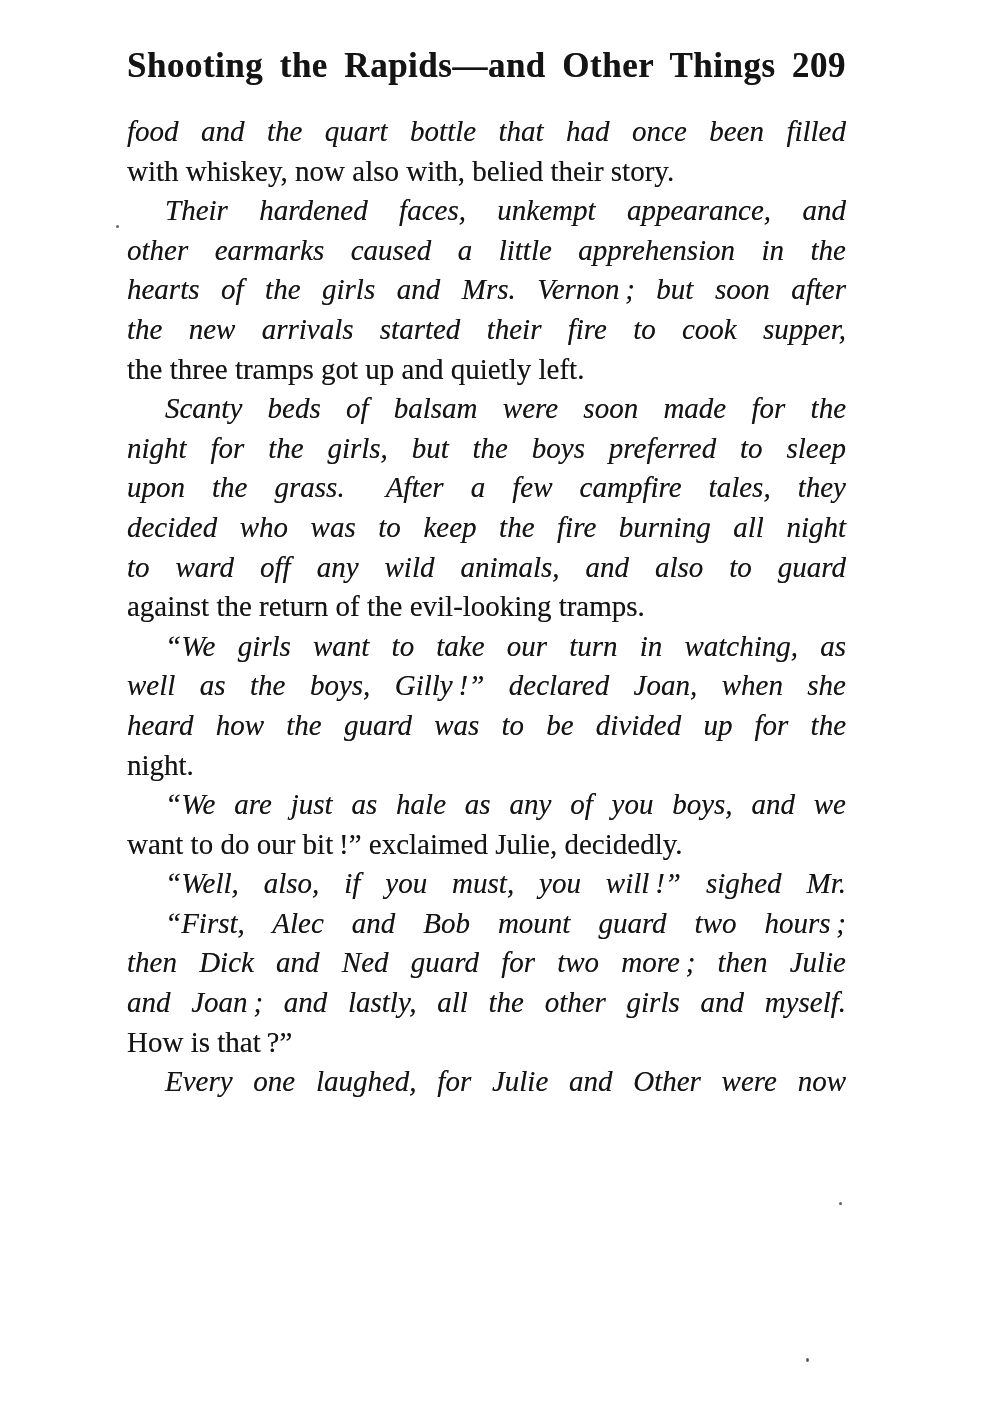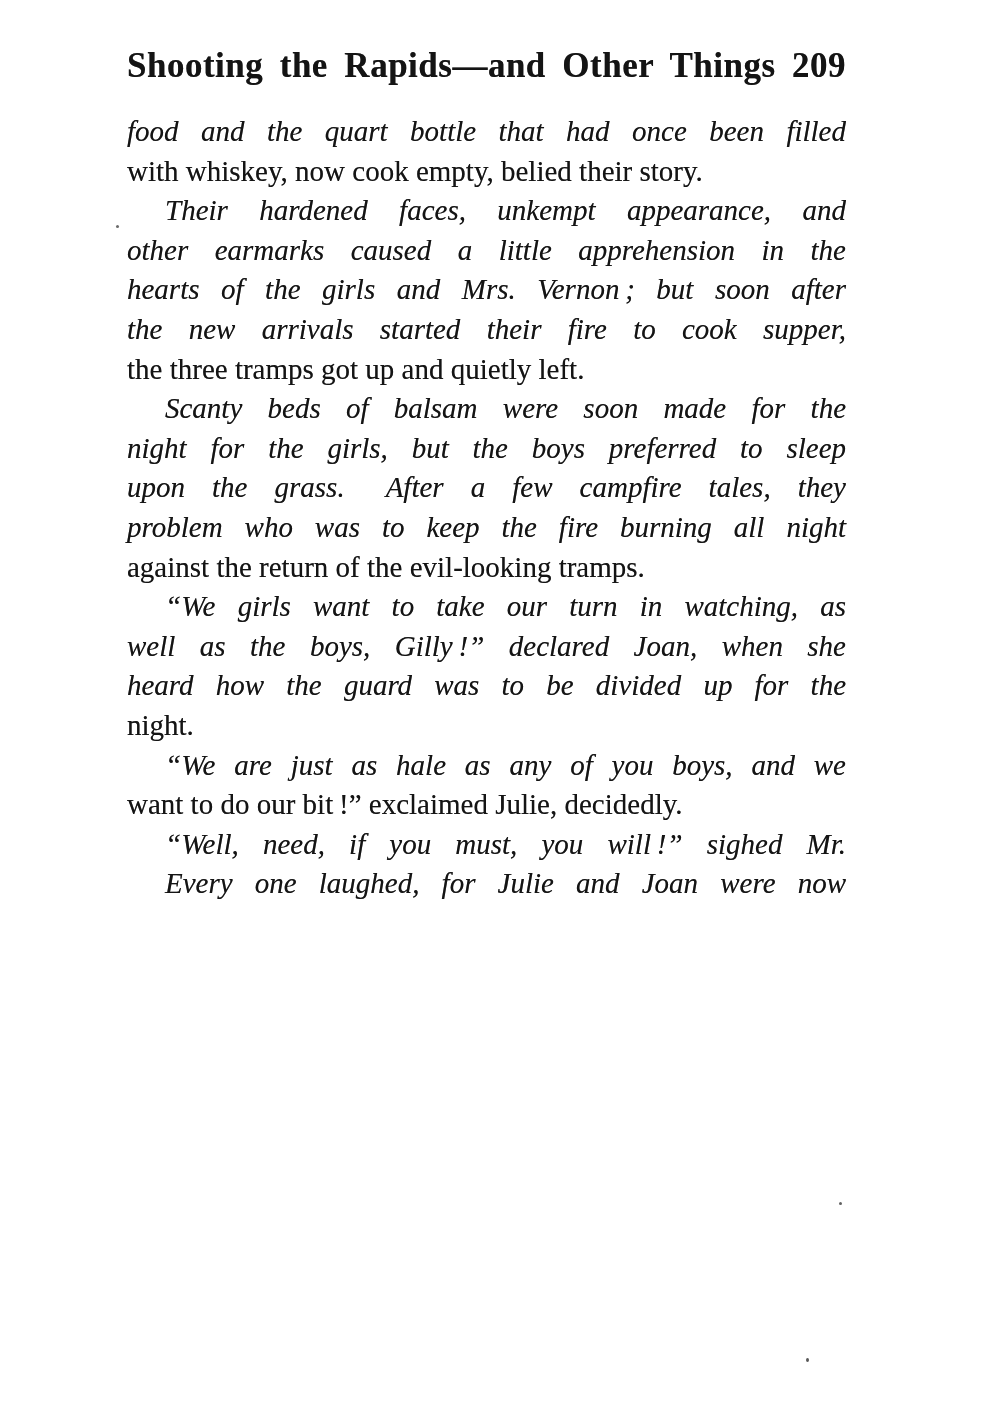--- a/index.html
+++ b/index.html
@@ -61,50 +61,57 @@
 </style>
 </head>
 <body>
 
 <div class="page">
   <div class="column">
     <div class="running-header">Shooting the Rapids—and Other Things 209</div>
     <div class="text-block">
         <div class="para">
           <div class="line jl">food and the quart bottle that had once been filled</div>
-          <div class="line ll">with whiskey, now cook empty, belied their story.</div>
+          <div class="line ll">with whiskey, now also with, belied their story.</div>
         </div>
         <div class="para">
           <div class="line jl indent">Their hardened faces, unkempt appearance, and</div>
           <div class="line jl">other earmarks caused a little apprehension in the</div>
           <div class="line jl">hearts of the girls and Mrs. Vernon ; but soon after</div>
           <div class="line jl">the new arrivals started their fire to cook supper,</div>
           <div class="line ll">the three tramps got up and quietly left.</div>
         </div>
         <div class="para">
           <div class="line jl indent">Scanty beds of balsam were soon made for the</div>
           <div class="line jl">night for the girls, but the boys preferred to sleep</div>
           <div class="line jl">upon the grass.  After a few campfire tales, they</div>
-          <div class="line jl">problem who was to keep the fire burning all night</div>
+          <div class="line jl">decided who was to keep the fire burning all night</div>
+          <div class="line jl">to ward off any wild animals, and also to guard</div>
           <div class="line ll">against the return of the evil-looking tramps.</div>
         </div>
         <div class="para">
           <div class="line jl indent">“We girls want to take our turn in watching, as</div>
           <div class="line jl">well as the boys, Gilly !” declared Joan, when she</div>
           <div class="line jl">heard how the guard was to be divided up for the</div>
           <div class="line ll">night.</div>
         </div>
         <div class="para">
           <div class="line jl indent">“We are just as hale as any of you boys, and we</div>
           <div class="line ll">want to do our bit !” exclaimed Julie, decidedly.</div>
         </div>
         <div class="para">
-          <div class="line jl indent">“Well, need, if you must, you will !” sighed Mr.</div>
+          <div class="line jl indent">“Well, also, if you must, you will !” sighed Mr.</div>
         </div>
         <div class="para">
-          <div class="line jl indent">Every one laughed, for Julie and Joan were now</div>
+          <div class="line jl indent">“First, Alec and Bob mount guard two hours ;</div>
+          <div class="line jl">then Dick and Ned guard for two more ; then Julie</div>
+          <div class="line jl">and Joan ; and lastly, all the other girls and myself.</div>
+          <div class="line ll">How is that ?”</div>
+        </div>
+        <div class="para">
+          <div class="line jl indent">Every one laughed, for Julie and Other were now</div>
         </div>
       </div>
   </div>
   <div class="speck s1"></div>
   <div class="speck s2"></div>
   <div class="speck s3"></div>
 </div>
 
 </body></html>

